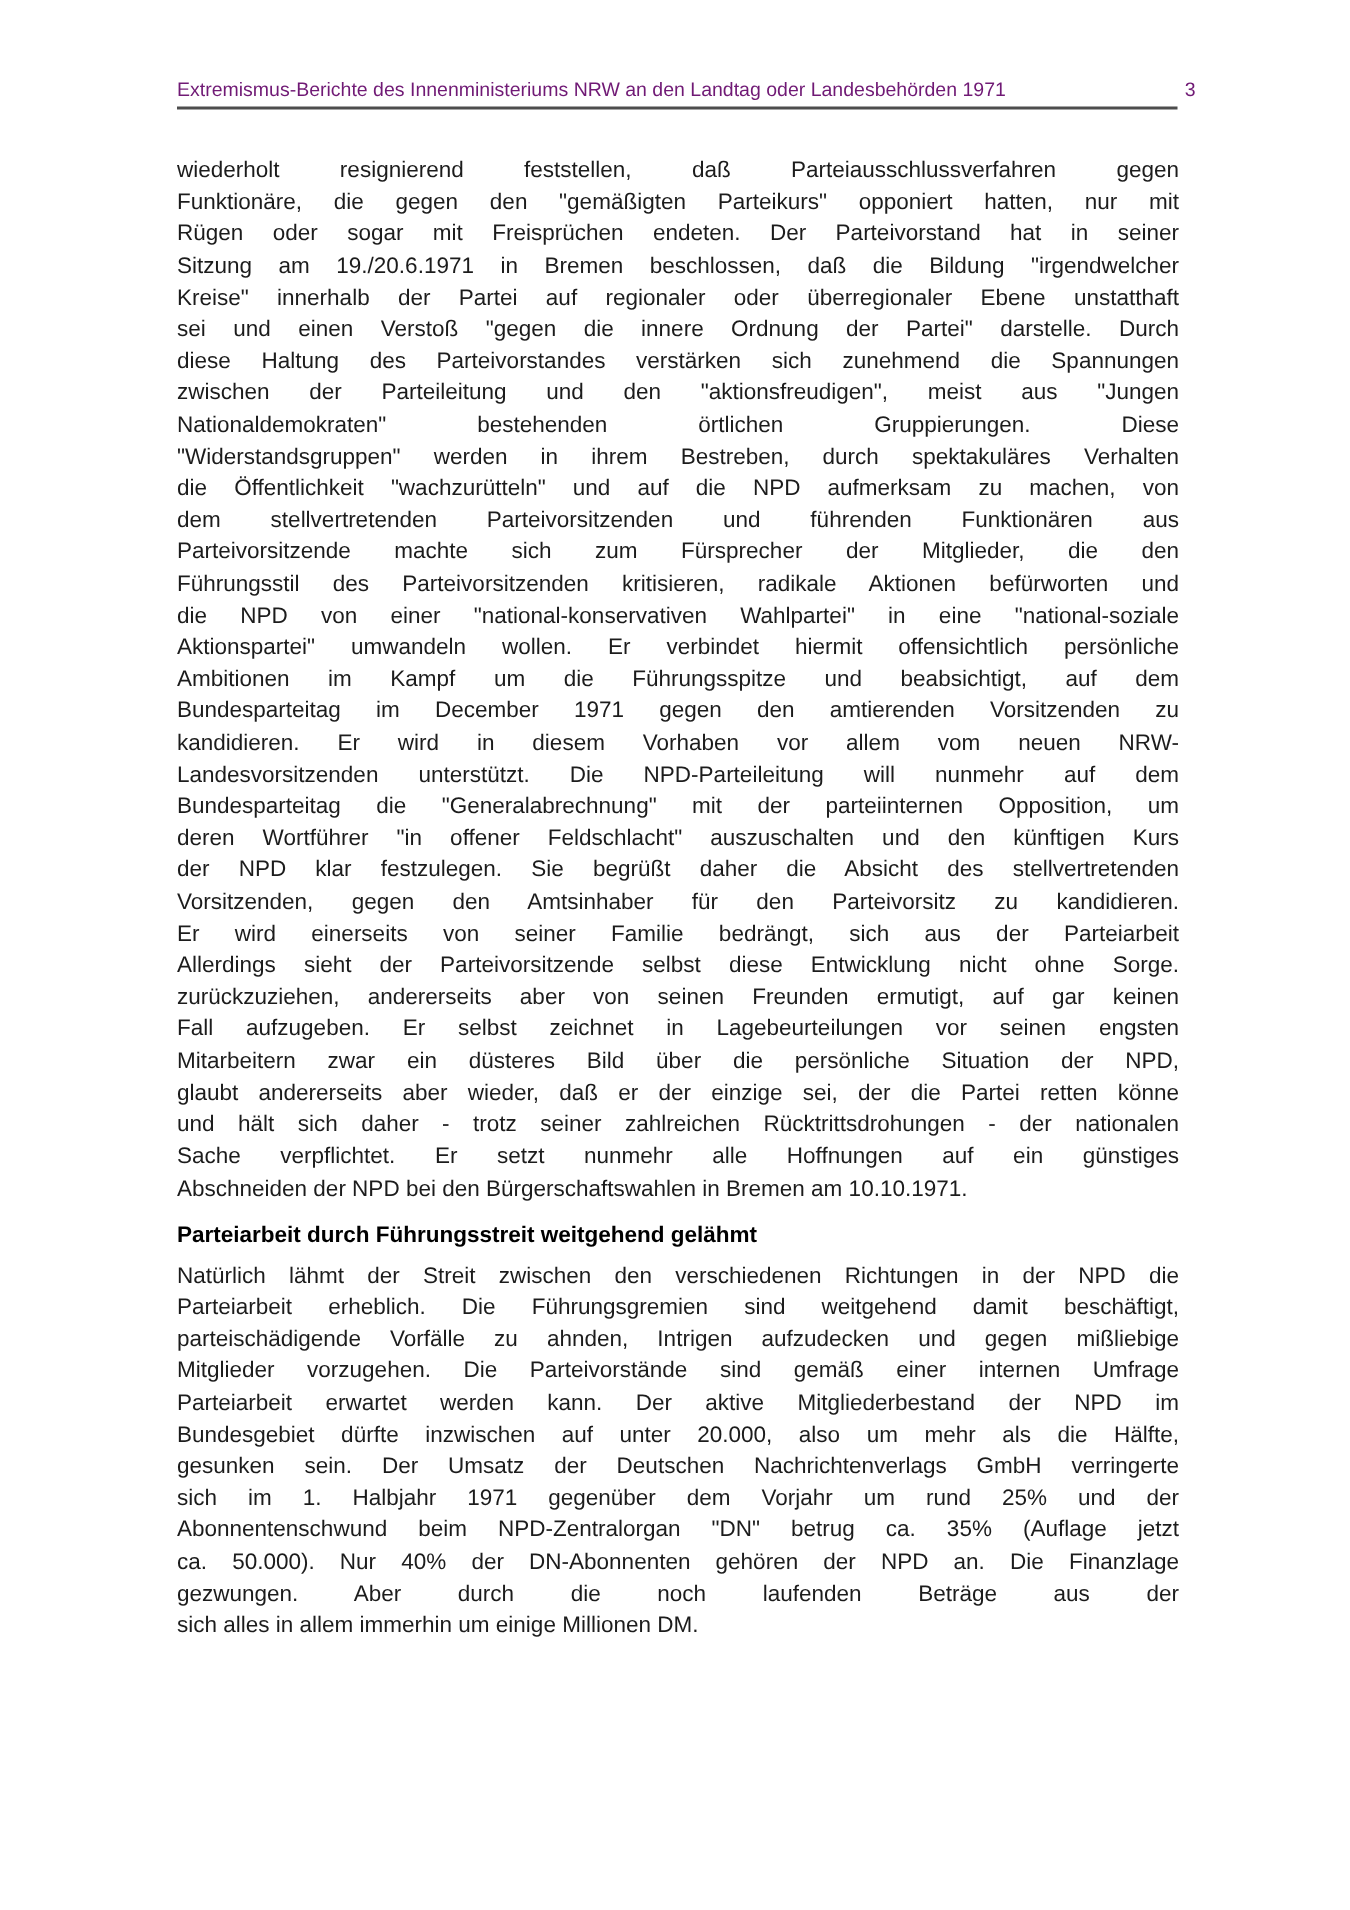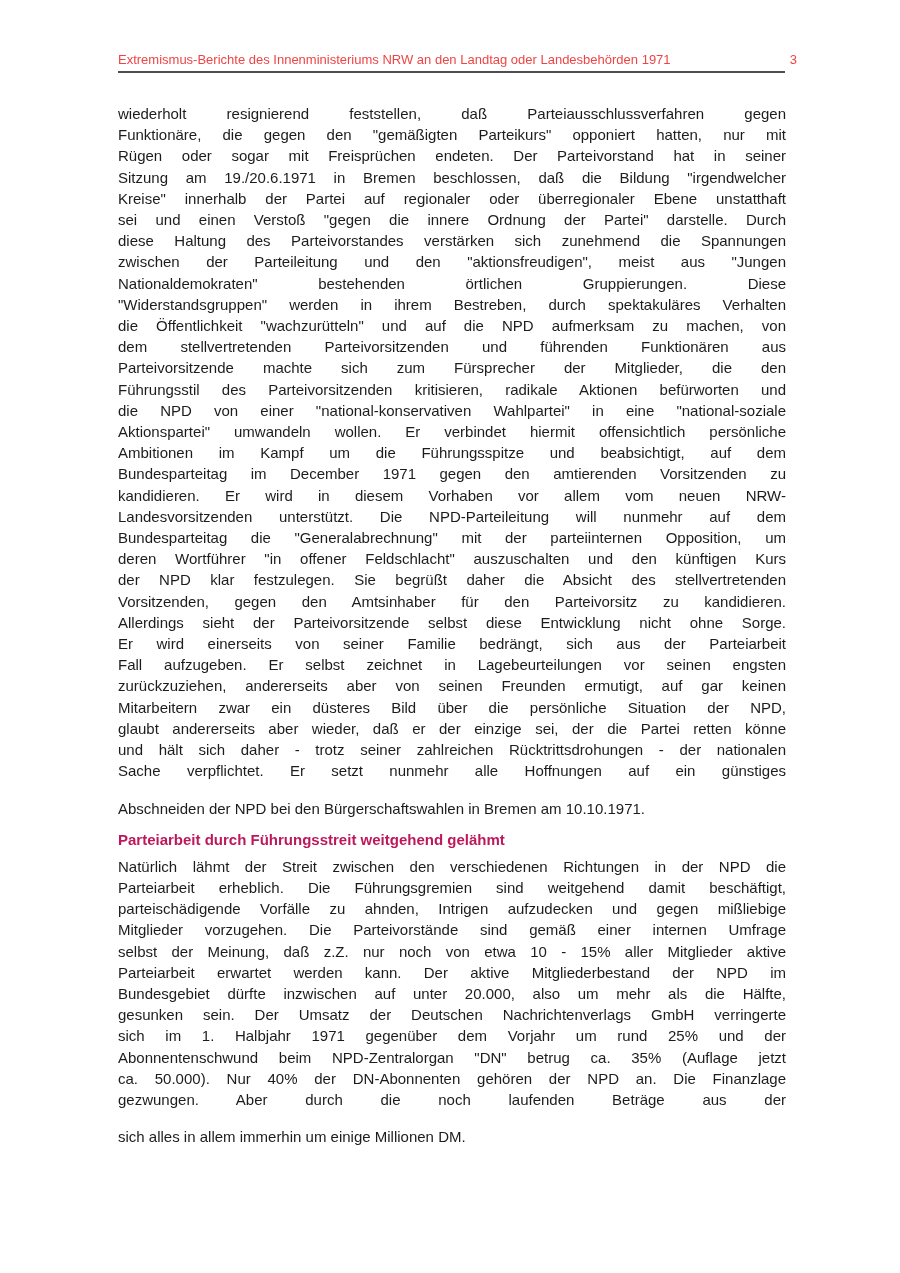--- a/index.html
+++ b/index.html
@@ -18,21 +18,21 @@
   }
   
   .header {
     position: absolute;
     left: 118px;
     top: 52px;
     width: 679px;
     height: 22px;
     font-size: 13px;
     line-height: 16px;
-    color: #ef4444;
+    color: #701a75;
   }
   .header-title {
     position: absolute;
     left: 0;
     top: 0;
     white-space: nowrap;
   }
   .header-page {
     position: absolute;
     right: 0;
@@ -57,28 +57,27 @@
   .tline {
     font-size: 15px;
     line-height: 21.2px;
     text-align: justify;
     text-align-last: justify;
     text-justify: inter-word;
     white-space: normal;
   }
   .tline.para-last {
     text-align-last: left;
-    margin-top: 16px;
   }
   .section-heading {
     margin: 10px 0 6px 0;
     font-size: 15px;
     line-height: 21px;
     font-weight: bold;
-    color: #be185d;
+    color: #000000;
   }
 </style>
 </head>
 <body>
 
 <div class="page">
 
   <div class="header">
     <span class="header-title">Extremismus-Berichte des Innenministeriums NRW an den Landtag oder Landesbehörden 1971</span>
     <span class="header-page">3</span>
@@ -104,39 +103,38 @@
         <div class="tline">die NPD von einer "national-konservativen Wahlpartei" in eine "national-soziale</div>
         <div class="tline">Aktionspartei" umwandeln wollen. Er verbindet hiermit offensichtlich persönliche</div>
         <div class="tline">Ambitionen im Kampf um die Führungsspitze und beabsichtigt, auf dem</div>
         <div class="tline">Bundesparteitag im December 1971 gegen den amtierenden Vorsitzenden zu</div>
         <div class="tline">kandidieren. Er wird in diesem Vorhaben vor allem vom neuen NRW-</div>
         <div class="tline">Landesvorsitzenden unterstützt. Die NPD-Parteileitung will nunmehr auf dem</div>
         <div class="tline">Bundesparteitag die "Generalabrechnung" mit der parteiinternen Opposition, um</div>
         <div class="tline">deren Wortführer "in offener Feldschlacht" auszuschalten und den künftigen Kurs</div>
         <div class="tline">der NPD klar festzulegen. Sie begrüßt daher die Absicht des stellvertretenden</div>
         <div class="tline">Vorsitzenden, gegen den Amtsinhaber für den Parteivorsitz zu kandidieren.</div>
+        <div class="tline">Er wird einerseits von seiner Familie bedrängt, sich aus der Parteiarbeit</div>
         <div class="tline">Allerdings sieht der Parteivorsitzende selbst diese Entwicklung nicht ohne Sorge.</div>
-        <div class="tline">Er wird einerseits von seiner Familie bedrängt, sich aus der Parteiarbeit</div>
+        <div class="tline">zurückzuziehen, andererseits aber von seinen Freunden ermutigt, auf gar keinen</div>
         <div class="tline">Fall aufzugeben. Er selbst zeichnet in Lagebeurteilungen vor seinen engsten</div>
-        <div class="tline">zurückzuziehen, andererseits aber von seinen Freunden ermutigt, auf gar keinen</div>
         <div class="tline">Mitarbeitern zwar ein düsteres Bild über die persönliche Situation der NPD,</div>
         <div class="tline">glaubt andererseits aber wieder, daß er der einzige sei, der die Partei retten könne</div>
         <div class="tline">und hält sich daher - trotz seiner zahlreichen Rücktrittsdrohungen - der nationalen</div>
         <div class="tline">Sache verpflichtet. Er setzt nunmehr alle Hoffnungen auf ein günstiges</div>
         <div class="tline para-last">Abschneiden der NPD bei den Bürgerschaftswahlen in Bremen am 10.10.1971.</div>
       </div>
 
     <div class="section-heading">Parteiarbeit durch Führungsstreit weitgehend gelähmt</div>
 
     <div class="para">
         <div class="tline">Natürlich lähmt der Streit zwischen den verschiedenen Richtungen in der NPD die</div>
         <div class="tline">Parteiarbeit erheblich. Die Führungsgremien sind weitgehend damit beschäftigt,</div>
         <div class="tline">parteischädigende Vorfälle zu ahnden, Intrigen aufzudecken und gegen mißliebige</div>
         <div class="tline">Mitglieder vorzugehen. Die Parteivorstände sind gemäß einer internen Umfrage</div>
-        <div class="tline">selbst der Meinung, daß z.Z. nur noch von etwa 10 - 15% aller Mitglieder aktive</div>
         <div class="tline">Parteiarbeit erwartet werden kann. Der aktive Mitgliederbestand der NPD im</div>
         <div class="tline">Bundesgebiet dürfte inzwischen auf unter 20.000, also um mehr als die Hälfte,</div>
         <div class="tline">gesunken sein. Der Umsatz der Deutschen Nachrichtenverlags GmbH verringerte</div>
         <div class="tline">sich im 1. Halbjahr 1971 gegenüber dem Vorjahr um rund 25% und der</div>
         <div class="tline">Abonnentenschwund beim NPD-Zentralorgan "DN" betrug ca. 35% (Auflage jetzt</div>
         <div class="tline">ca. 50.000). Nur 40% der DN-Abonnenten gehören der NPD an. Die Finanzlage</div>
         <div class="tline">gezwungen. Aber durch die noch laufenden Beträge aus der</div>
         <div class="tline para-last">sich alles in allem immerhin um einige Millionen DM.</div>
       </div>
   </div>

